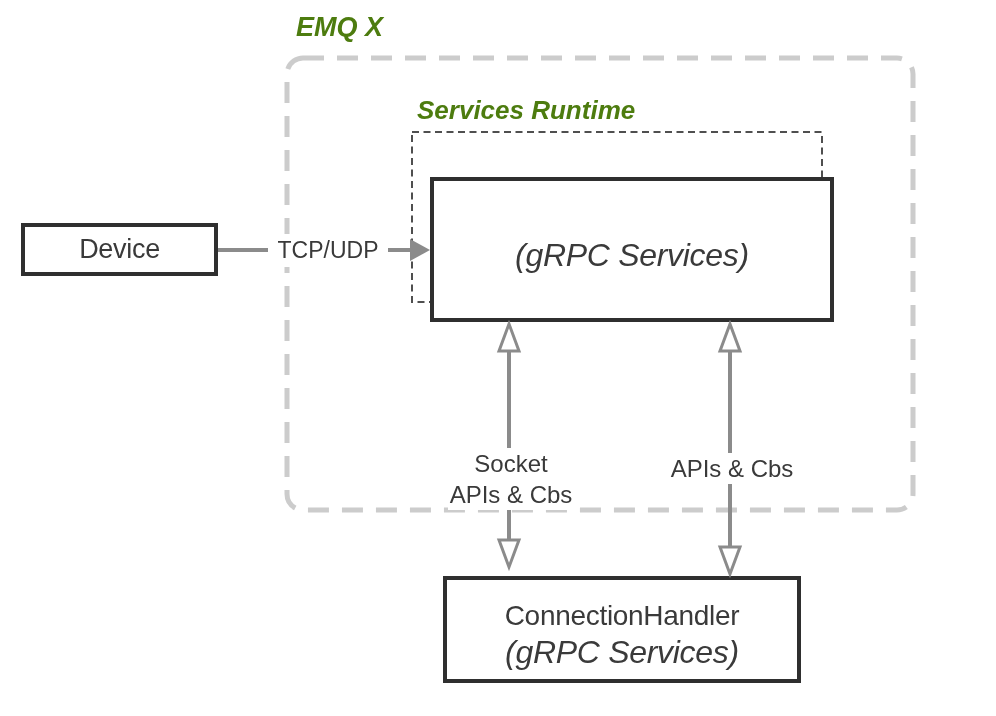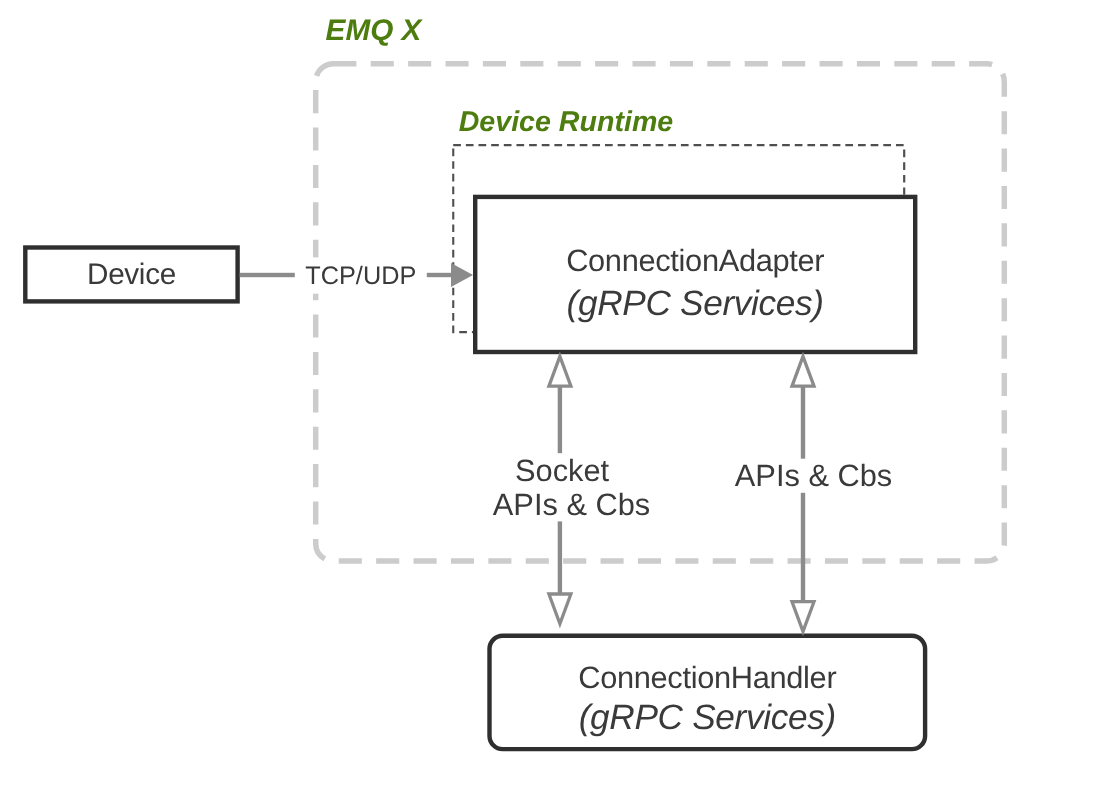--- a/index.html
+++ b/index.html
@@ -38,21 +38,21 @@
     box-sizing: border-box;
     display: flex;
     flex-direction: column;
     align-items: center;
     justify-content: center;
     text-align: center;
     z-index: 3;
   }
   .device-node  { left: 21px;  top: 223px; width: 197px; height: 53px; justify-content: center; }
   .adapter-node { left: 430px; top: 177px; width: 404px; height: 145px; padding-top: 10px; }
-  .handler-node { left: 443px; top: 576px; width: 400px; height: 107px; padding-top: 6px; border-radius: 14px; }
+  .handler-node { left: 443px; top: 576px; width: 358px; height: 107px; padding-top: 6px; }
 
   .node-title    { font-size: 28px; line-height: 40px; letter-spacing: -0.3px; }
   .node-subtitle { font-size: 32px; line-height: 36px; font-style: italic; letter-spacing: -0.3px; }
   .device-node .node-title { font-size: 27px; line-height: 27px; }
   .handler-node .node-title    { line-height: 38px; }
   .handler-node .node-subtitle { line-height: 34px; }
 
   
   .tcp-line {
     left: 218px; top: 248px; width: 194px; height: 4px;
@@ -70,54 +70,53 @@
   .edge-label {
     background: #ffffff;
     text-align: center;
     z-index: 5;
     white-space: nowrap;
   }
   .tcp-label {
     left: 268px; top: 234px; width: 120px;
     font-size: 23px; line-height: 33px;
   }
-  .vlabel { font-size: 28px; line-height: 31px; }
+  .vlabel { font-size: 24px; line-height: 31px; margin-top: 36px; }
   .socket-label { left: 448px; top: 412px; width: 126px; }
   .pubsub-label { left: 668px; top: 417px; width: 128px; }
 
   
   .v-arrow { z-index: 4; }
   .v-arrow-left  { left: 492px; top: 320px; }
   .v-arrow-right { left: 713px; top: 320px; }
 </style>
 </head>
 <body>
 
 <div class="abs emqx-label group-label">EMQ X</div>
 
 <svg class="abs emqx-border" width="632" height="460">
   <rect x="3" y="3" width="626" height="452" rx="16" ry="16" fill="none" stroke="#cccccc" stroke-width="5" stroke-dasharray="21 13"></rect>
 </svg>
 
-<div class="abs exproto-label group-label">Device Runtime</div>
+<div class="abs exproto-label group-label">Services Runtime</div>
 
 <svg class="abs exproto-border" width="413" height="173">
   <rect x="1" y="1" width="410" height="170" fill="none" stroke="#4f4f4f" stroke-width="2" stroke-dasharray="7 4.5"></rect>
 </svg>
 
 <div class="abs node device-node">
   <div class="node-title">Device</div>
 </div>
 
 <div class="abs tcp-line"></div>
 <div class="abs tcp-arrowhead"></div>
 <div class="abs edge-label tcp-label">TCP/UDP</div>
 
 <div class="abs node adapter-node">
-  <div class="node-title">ConnectionAdapter</div>
   <div class="node-subtitle">(gRPC Services)</div>
 </div>
 
 <svg class="abs v-arrow v-arrow-left" width="34" height="260">
   <line x1="17" y1="30" x2="17" y2="221" stroke="#8b8b8b" stroke-width="4"></line>
   <polygon points="17,4 7,31 27,31" fill="#ffffff" stroke="#8b8b8b" stroke-width="3"></polygon>
   <polygon points="17,247 7,220 27,220" fill="#ffffff" stroke="#8b8b8b" stroke-width="3"></polygon>
 </svg>
 
 <svg class="abs v-arrow v-arrow-right" width="34" height="260">

